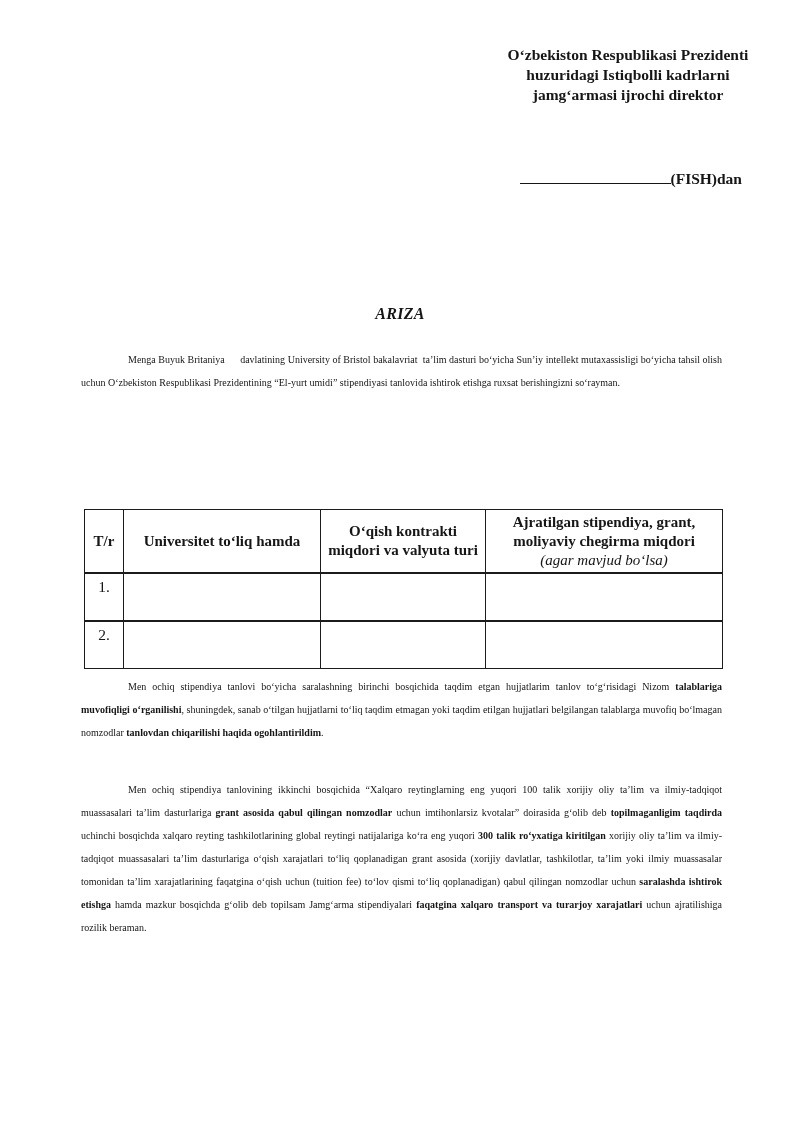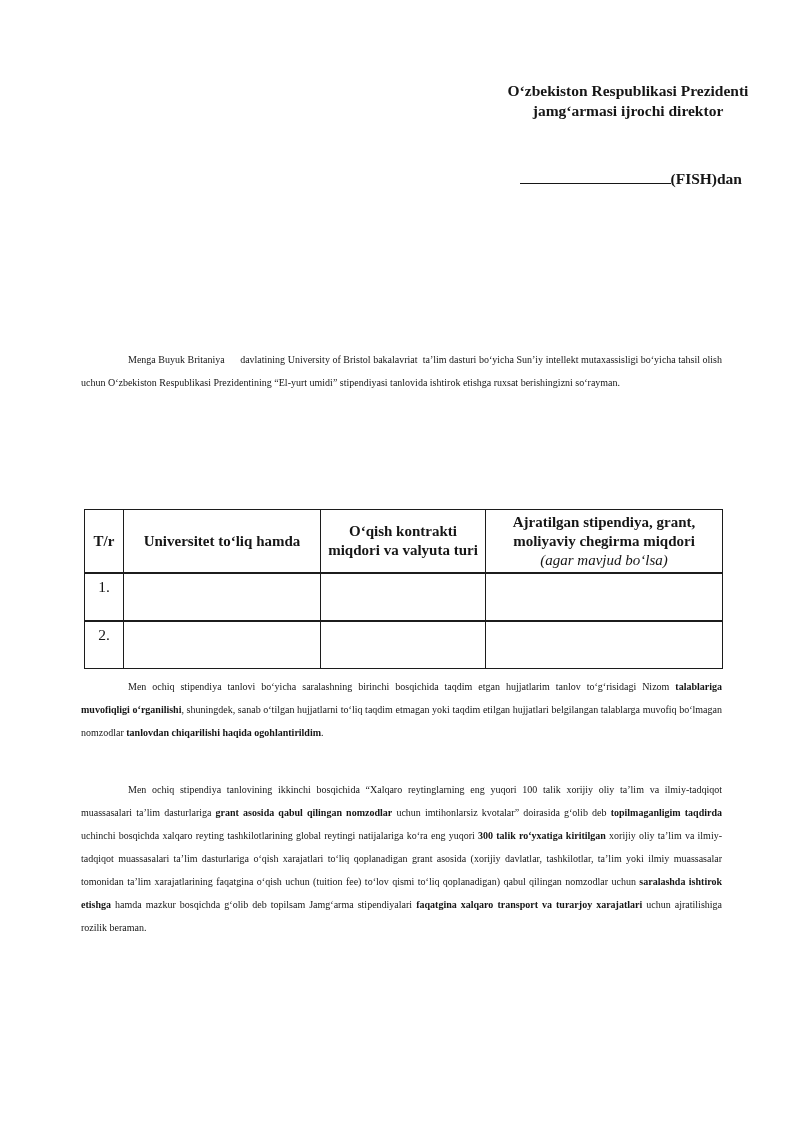--- a/index.html
+++ b/index.html
@@ -9,21 +9,21 @@
     font-family: "Liberation Serif", "DejaVu Serif", serif;
     color: #161616;
     overflow: hidden;
   }
   .page { position: relative; width: 800px; height: 1131px; background: #fff; }
 
   
   .recipient {
     position: absolute; top: 45px; left: 480px; width: 296px;
     text-align: center; font-weight: bold;
-    font-size: 15.5px; line-height: 20px; margin-top: 36px;
+    font-size: 15.5px; line-height: 20px;
   }
   .recipient div { white-space: nowrap; }
 
   
   .from-line {
     position: absolute; top: 169px; right: 58px;
     font-size: 15.5px; line-height: 20px; font-weight: bold;
     white-space: nowrap;
   }
   .blank-line {
@@ -72,27 +72,29 @@
   .uni-table tbody tr { border-top: 2.2px solid #1c1c1c; }
   .uni-table td.row-num { font-size: 15.5px; text-align: center; padding-top: 3px; }
 </style>
 </head>
 <body>
 
 <div class="page">
 
   <div class="recipient">
     <div>O‘zbekiston Respublikasi Prezidenti</div>
+    <div>huzuridagi Istiqbolli kadrlarni</div>
     <div>jamg‘armasi ijrochi direktor</div>
   </div>
 
   <div class="from-line">
     <span class="blank-line"></span><b>(FISH)dan</b>
   </div>
 
+  <div class="doc-title">ARIZA</div>
 
   <div class="para indent" id="p1">Menga Buyuk Britaniya&nbsp;&nbsp;&nbsp;&nbsp;&nbsp; davlatining University of Bristol bakalavriat&nbsp; ta’lim dasturi bo‘yicha Sun’iy intellekt mutaxassisligi bo‘yicha tahsil olish uchun O‘zbekiston Respublikasi Prezidentining “El-yurt umidi” stipendiyasi tanlovida ishtirok etishga ruxsat berishingizni so‘rayman.</div>
 
 
   <table class="uni-table">
     <colgroup>
       <col style="width:39px">
       <col style="width:197px">
       <col style="width:165px">
       <col style="width:237px">

